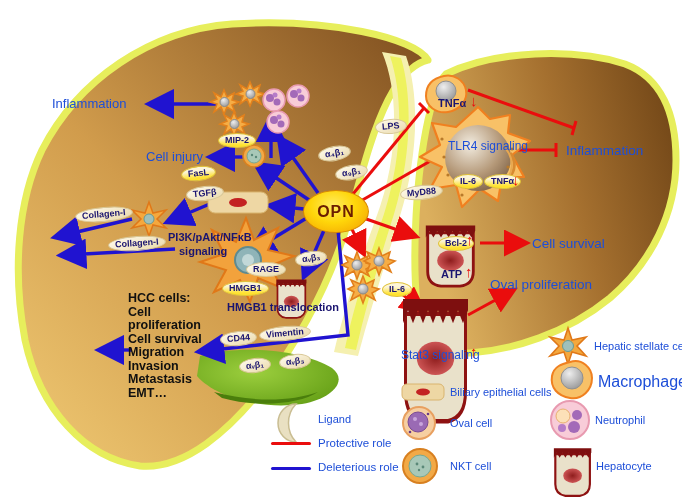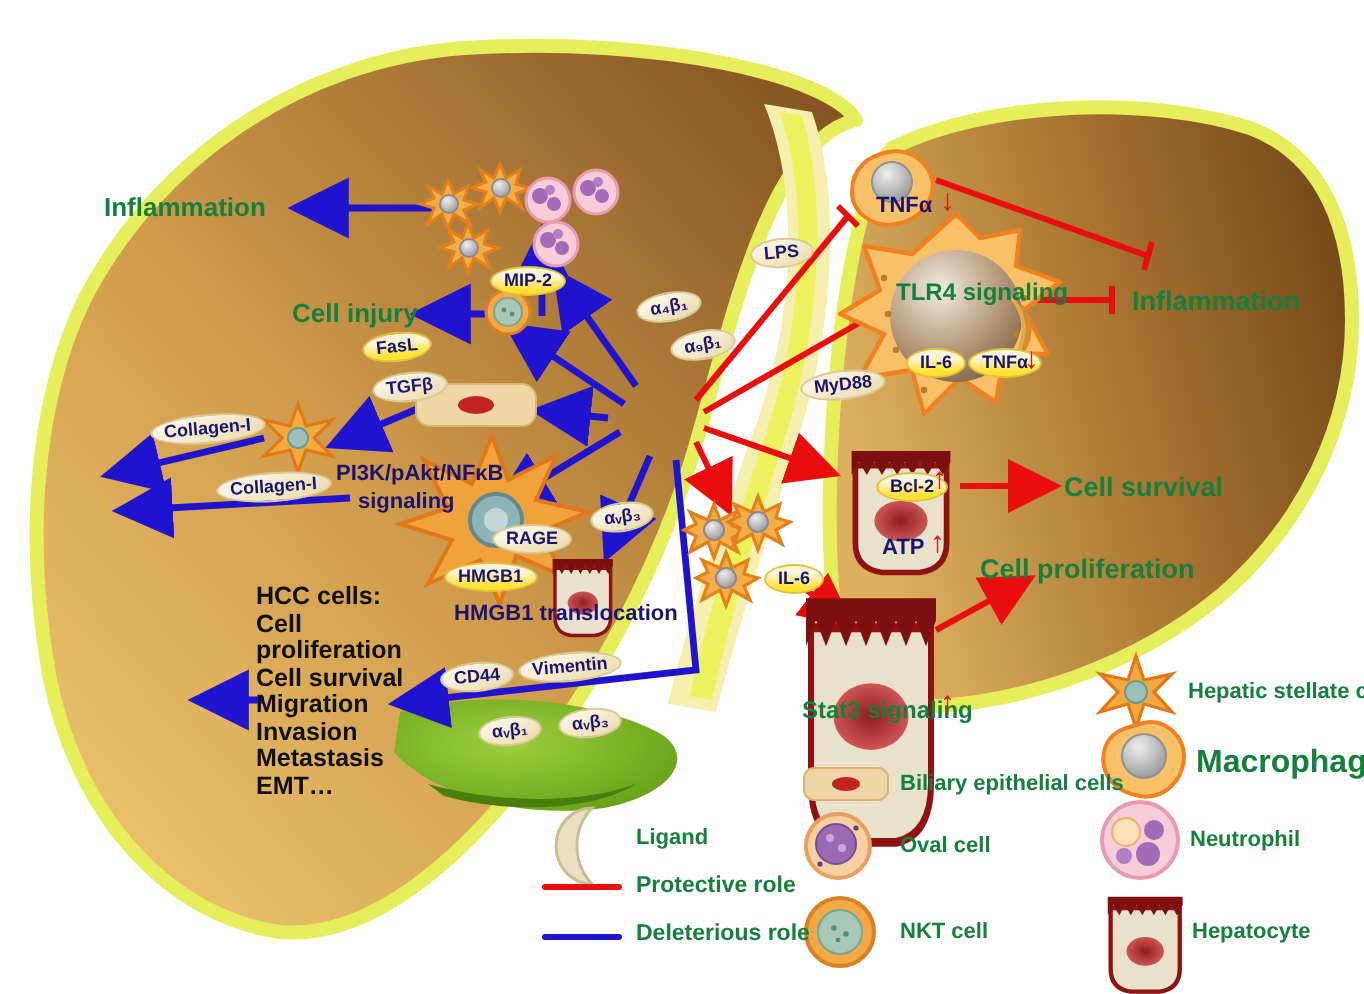--- a/index.html
+++ b/index.html
@@ -1,20 +1,20 @@
 <!DOCTYPE html>
 <html><head>
 <meta charset="utf-8">
 <style>
   html,body{margin:0;padding:0;background:#fff;}
   #stage{position:relative;width:682px;height:497px;background:#fff;overflow:hidden;
          font-family:"Liberation Sans","DejaVu Sans",sans-serif;}
   #bg{position:absolute;left:0;top:0;}
   .abs{position:absolute;}
-  .lbl{position:absolute;font-weight:bold;color:#15803d;white-space:nowrap;}
+  .lbl{position:absolute;font-weight:normal;color:#1d4ed8;white-space:nowrap;}
   .lbl-navy{position:absolute;font-weight:bold;color:#1a1470;white-space:nowrap;}
   .pill{position:absolute;font-weight:bold;color:#1a1470;font-size:9px;white-space:nowrap;
         background:linear-gradient(160deg,#fdf8e8 10%,#ecddb2 90%);
         border:1px solid #d9c898;border-radius:50%;padding:1px 6px;line-height:11px;}
   .pill-y{background:linear-gradient(180deg,#fcf5d8 30%,#ffe22e 85%);border-color:#e0c33c;}
   .glyph-red{position:absolute;color:#ea0d0d;font-weight:bold;font-size:15px;line-height:14px;}
   .hccline{font-weight:bold;color:#101010;font-size:12.5px;line-height:13.5px;}
   .opn{position:absolute;left:303px;top:190px;width:64px;height:41px;border-radius:50%;
        background:radial-gradient(ellipse at 45% 35%,#ffec5e 0%,#ffd60a 45%,#f29d00 100%);
        border:1px solid #d88a00;display:flex;align-items:center;justify-content:center;
@@ -261,21 +261,21 @@
   </g>
   <g transform="translate(551,444) scale(0.72)">
     <path d="M6,14 L6,56 Q6,70 20,72 L40,72 Q54,70 54,56 L54,14 Z" fill="#e9e1ca" stroke="#8e1212" stroke-width="3"></path>
     <path d="M4,6 H56 V12 L52,19 L48,12 L44,19 L40,12 L36,19 L32,12 L28,19 L24,12 L20,19 L16,12 L12,19 L8,12 L4,19 Z" fill="#7e0f0f"></path>
     <ellipse cx="30" cy="44" rx="13" ry="10" fill="url(#gNuc)"></ellipse>
   </g>
 </svg>
 
 <div class="lbl" style="left:52px;top:96px;font-size:13px">Inflammation</div>
 <div class="lbl" style="left:146px;top:149px;font-size:13px">Cell injury</div>
-<div class="pill pill-y" style="left:245px;top:133px">MIP-2</div>
+<div class="pill pill-y" style="left:218px;top:133px">MIP-2</div>
 <div class="pill pill-y" style="left:181px;top:166px;transform:rotate(-6deg)">FasL</div>
 <div class="pill" style="left:186px;top:186px;transform:rotate(-6deg)">TGFβ</div>
 <div class="pill" style="left:75px;top:207px;transform:rotate(-5deg)">Collagen-I</div>
 <div class="pill" style="left:108px;top:236px;transform:rotate(-4deg)">Collagen-I</div>
 <div class="lbl-navy" style="left:168px;top:231px;font-size:11px">PI3K/pAkt/NFκB</div>
 <div class="lbl-navy" style="left:179px;top:245px;font-size:11px">signaling</div>
 <div class="pill" style="left:246px;top:262px">RAGE</div>
 <div class="pill pill-y" style="left:222px;top:281px">HMGB1</div>
 <div class="lbl-navy" style="left:227px;top:301px;font-size:11px">HMGB1 translocation</div>
 <div class="pill" style="left:220px;top:331px;transform:rotate(-5deg)">CD44</div>
@@ -285,41 +285,42 @@
   <div class="hccline">HCC cells:</div>
   <div class="hccline">Cell</div>
   <div class="hccline">proliferation</div>
   <div class="hccline">Cell survival</div>
   <div class="hccline">Migration</div>
   <div class="hccline">Invasion</div>
   <div class="hccline">Metastasis</div>
   <div class="hccline">EMT…</div>
 </div>
 
+<div class="opn">OPN</div>
 <div class="pill" style="left:318px;top:146px;transform:rotate(-10deg)">α₄β₁</div>
 <div class="pill" style="left:335px;top:165px;transform:rotate(-10deg)">α₉β₁</div>
 <div class="pill" style="left:295px;top:251px;transform:rotate(-8deg)">αᵥβ₃</div>
 <div class="pill" style="left:239px;top:358px;transform:rotate(-6deg)">αᵥβ₁</div>
 <div class="pill" style="left:279px;top:354px;transform:rotate(-6deg)">αᵥβ₃</div>
 
 <div class="pill" style="left:375px;top:119px;transform:rotate(-5deg)">LPS</div>
 <div class="lbl-navy" style="left:438px;top:97px;font-size:11px">TNFα</div>
 <div class="glyph-red" style="left:470px;top:94px">↓</div>
 <div class="lbl" style="left:448px;top:139px;font-size:12px">TLR4 signaling</div>
 <div class="pill pill-y" style="left:453px;top:174px">IL-6</div>
 <div class="pill pill-y" style="left:484px;top:174px">TNFα</div>
 <div class="glyph-red" style="left:512px;top:173px">↓</div>
 <div class="pill" style="left:400px;top:185px;transform:rotate(-6deg)">MyD88</div>
 <div class="lbl" style="left:566px;top:143px;font-size:13.5px">Inflammation</div>
 <div class="pill pill-y" style="left:438px;top:236px">Bcl-2</div>
 <div class="glyph-red" style="left:466px;top:233px">↑</div>
 <div class="lbl-navy" style="left:441px;top:268px;font-size:11px">ATP</div>
 <div class="glyph-red" style="left:465px;top:265px">↑</div>
 <div class="lbl" style="left:532px;top:236px;font-size:13.5px">Cell survival</div>
-<div class="lbl" style="left:490px;top:277px;font-size:13.5px">Cell proliferation</div>
+<div class="lbl" style="left:490px;top:277px;font-size:13.5px">Oval proliferation</div>
 <div class="pill pill-y" style="left:382px;top:282px">IL-6</div>
 <div class="lbl" style="left:401px;top:348px;font-size:12px">Stat3 signaling</div>
 <div class="glyph-red" style="left:470px;top:345px">↑</div>
 
 <div class="lbl" style="left:318px;top:413px;font-size:11px">Ligand</div>
 <div class="legend-line" style="left:271px;top:442px;background:#ea0d0d"></div>
 <div class="lbl" style="left:318px;top:437px;font-size:11.5px">Protective role</div>
 <div class="legend-line" style="left:271px;top:467px;background:#2013d0"></div>
 <div class="lbl" style="left:318px;top:461px;font-size:11.5px">Deleterious role</div>
 <div class="lbl" style="left:450px;top:386px;font-size:11px">Biliary epithelial cells</div>

